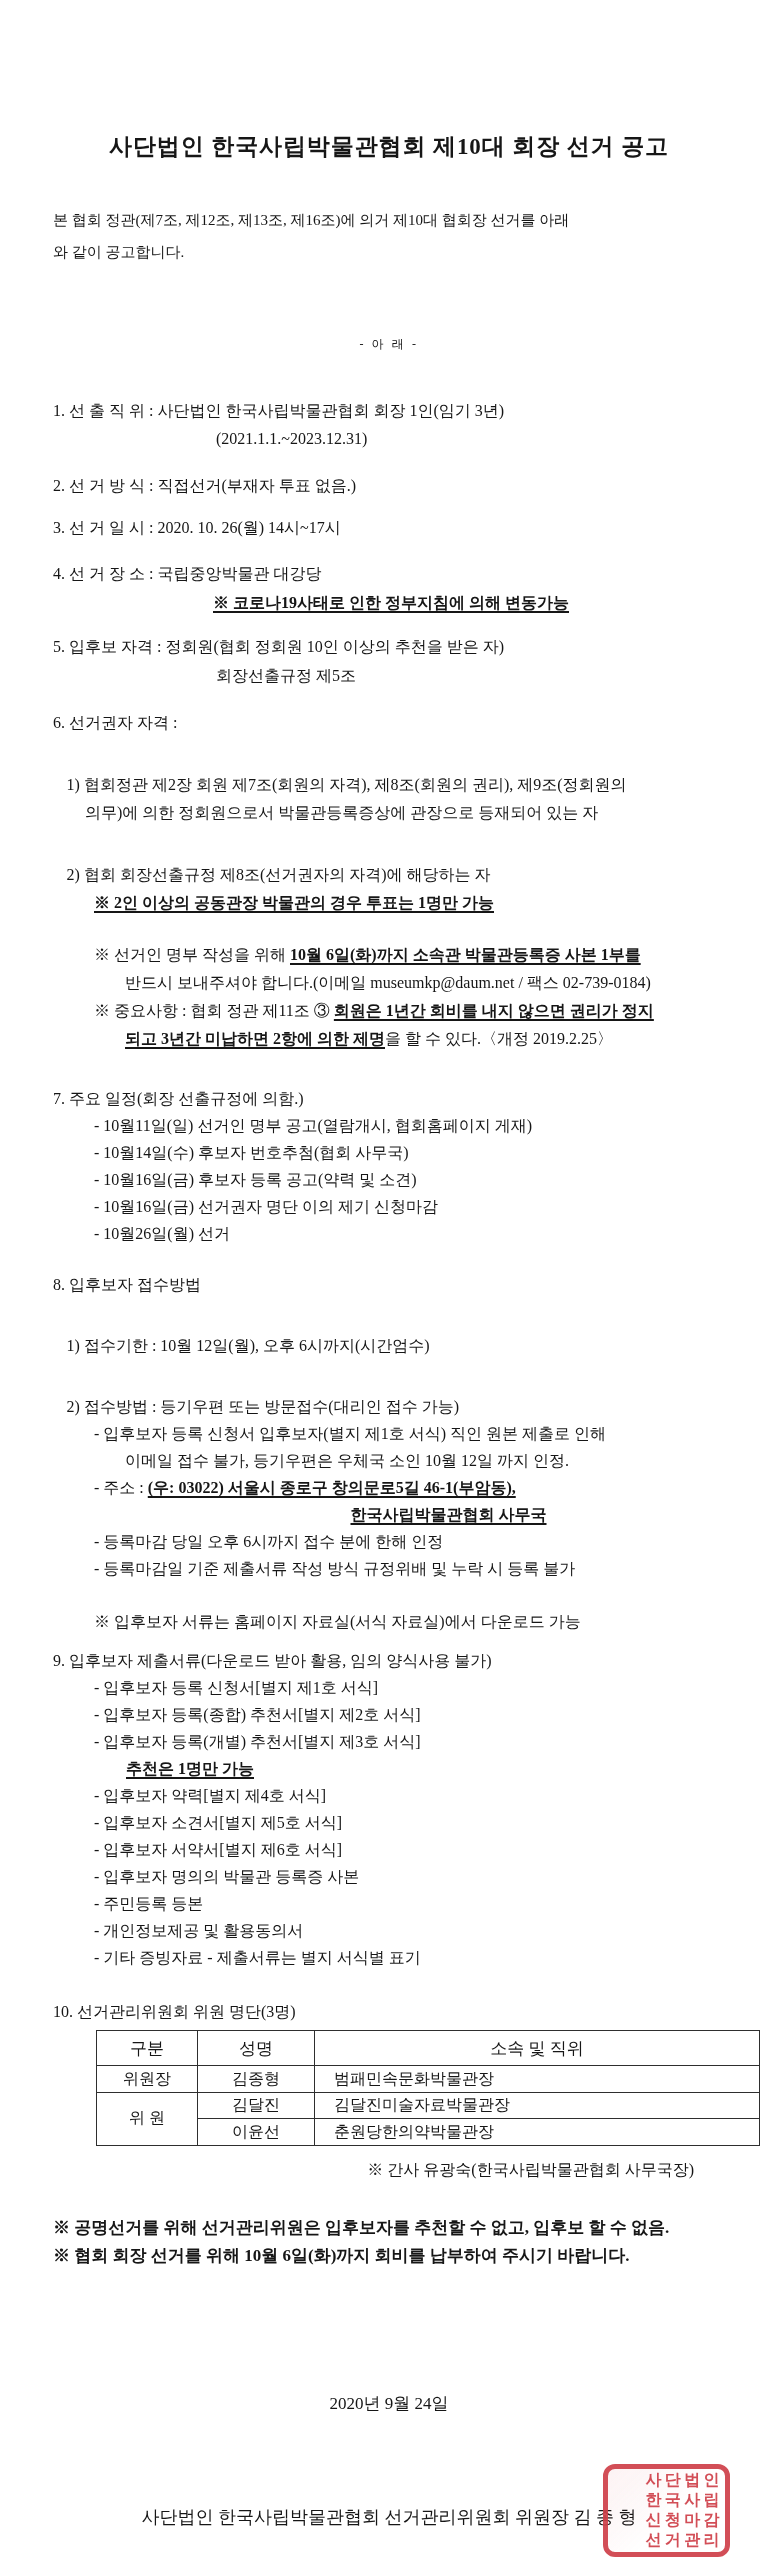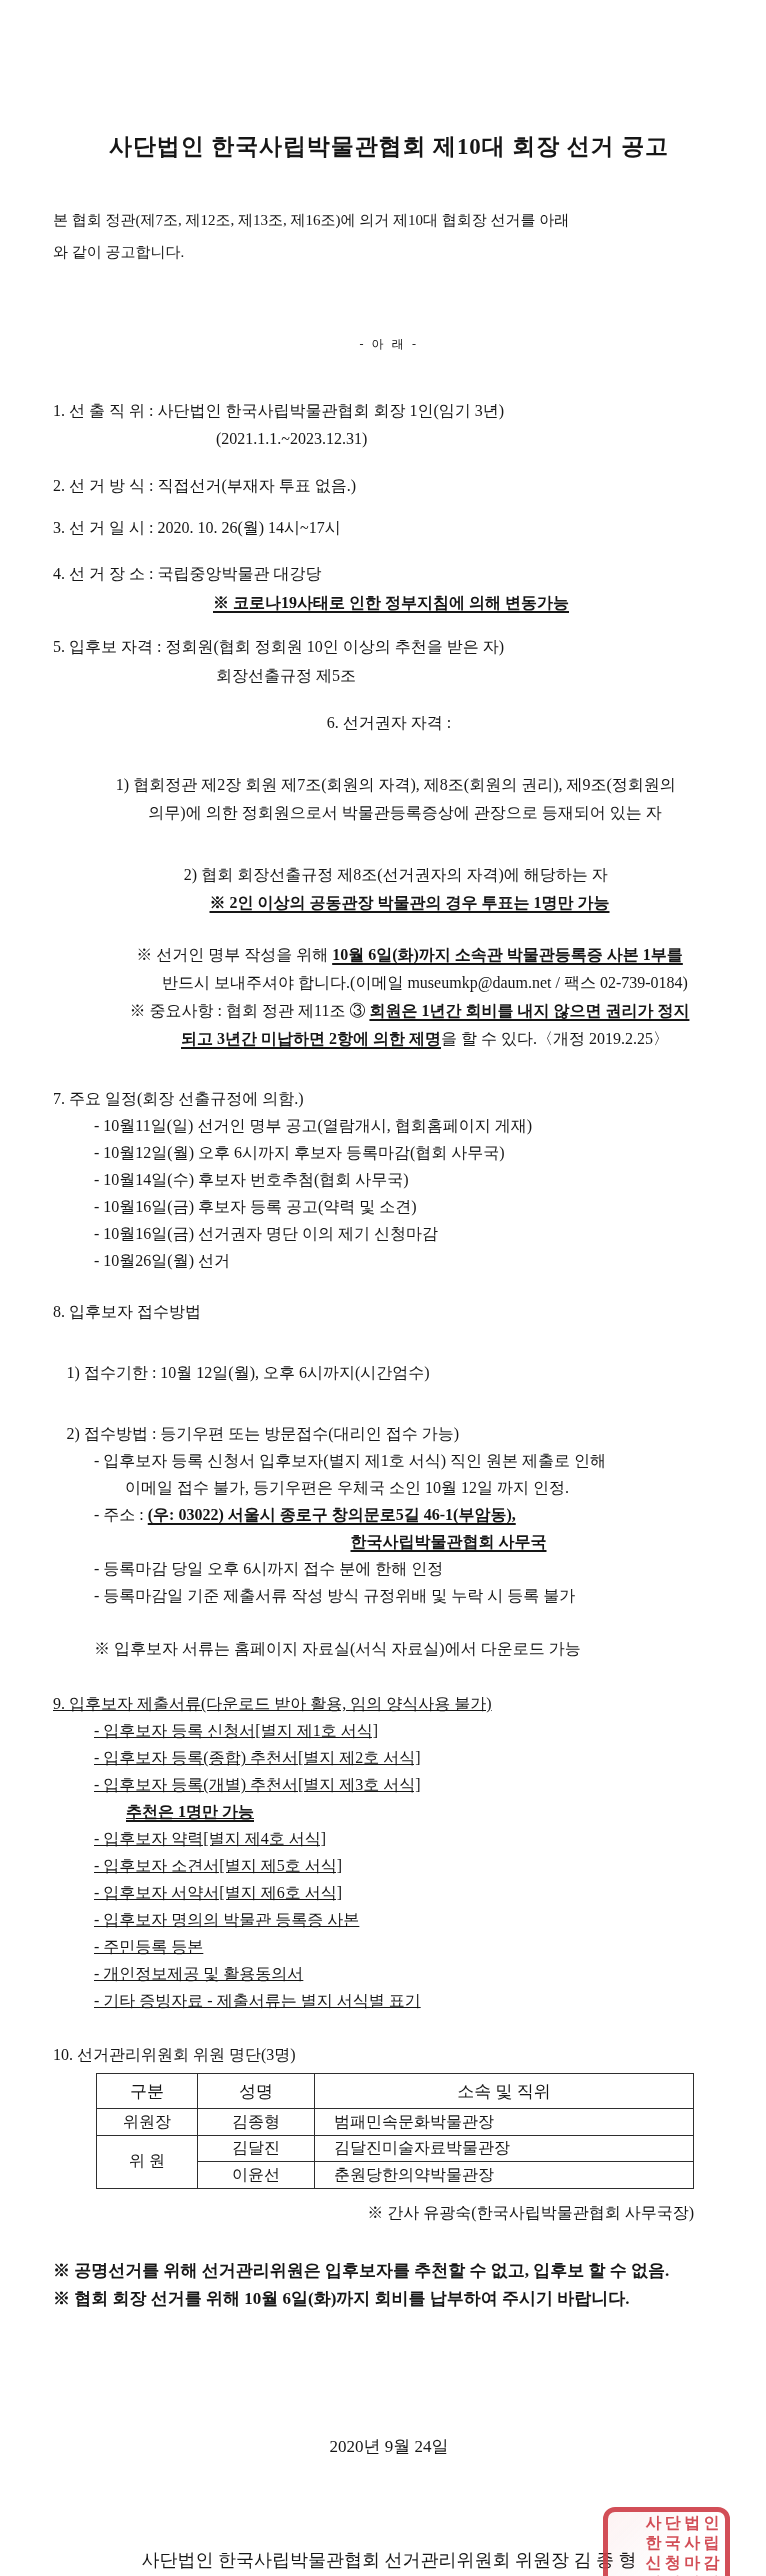--- a/index.html
+++ b/index.html
@@ -21,30 +21,30 @@
   .ind-cont2{padding-left:72px;}         
   .s1{margin-top:39px;}
   .s1 .sub{padding-left:163px;line-height:30px;}
   .s2{margin-top:18px;}
   .s3{margin-top:15.3px;}
   .s4{margin-top:19px;}
   .s4 .note{padding-left:160px;line-height:32px;}
   .s5{margin-top:13.6px;}
   .s5 .sub{padding-left:163px;line-height:31.5px;}
   .s6{margin-top:18px;}
-  .s6 .ln{line-height:28px;text-align:center;}
+  .s6 .ln{line-height:28px;}
   .s6 .note2{margin-top:24px;}
   .s7{margin-top:32px;}
   .s8{margin-top:24px;}
   .s8 .addr2{padding-left:102px;width:587px;text-align:center;}
   .s8 .note{margin-top:26px;}
-  .s9{margin-top:28px;text-decoration:underline;}
+  .s9{margin-top:12px;}
   .s9 .note-cont{padding-left:73px;}
   .s10{margin-top:27px;}
-  table.cmt{margin:5.1px 0 0 43px;width:598px;border-collapse:collapse;table-layout:fixed;padding-left:44px;}
+  table.cmt{margin:5.1px 0 0 43px;width:664px;border-collapse:collapse;table-layout:fixed;padding-left:44px;}
   table.cmt th,table.cmt td{
     border:1.7px solid #2e2e2e;font-weight:normal;font-size:16px;
     text-align:center;padding:0;height:25.5px;vertical-align:middle;
     font-family:"Liberation Serif","DejaVu Serif",serif;
   }
   table.cmt th{height:34px;font-size:17px;}
   table.cmt .col-role{width:100px;}
   table.cmt .col-name{width:116px;}
   table.cmt td.org{text-align:left;padding-left:19px;}
   .ganote{margin-top:10.2px;margin-left:43px;width:598px;text-align:right;font-size:16px;line-height:27px;white-space:nowrap;}
@@ -105,21 +105,20 @@
     <div class="ln ind-dash"><span class="bu">※ 2인 이상의 공동관장 박물관의 경우 투표는 1명만 가능</span></div>
     <div class="ln ind-dash note2"><span>※ 선거인 명부 작성을 위해 </span><span class="bu">10월 6일(화)까지 소속관 박물관등록증 사본 1부를</span></div>
     <div class="ln ind-cont2">반드시 보내주셔야 합니다.(이메일 museumkp@daum.net / 팩스 02-739-0184)</div>
     <div class="ln ind-dash"><span>※ 중요사항 : 협회 정관 제11조 ③ </span><span class="bu">회원은 1년간 회비를 내지 않으면 권리가 정지</span></div>
     <div class="ln ind-cont2"><span class="bu">되고 3년간 미납하면 2항에 의한 제명</span><span>을 할 수 있다.〈개정 2019.2.25〉</span></div>
   </div>
 
   <div class="sec s7">
     <div class="ln">7. 주요 일정(회장 선출규정에 의함.)</div>
     <div class="ln ind-dash">- 10월11일(일) 선거인 명부 공고(열람개시, 협회홈페이지 게재)</div>
-    <div class="ln ind-dash">- 10월12일(월) 오후 6시까지 후보자 등록마감(협회 사무국)</div>
     <div class="ln ind-dash">- 10월14일(수) 후보자 번호추첨(협회 사무국)</div>
     <div class="ln ind-dash">- 10월16일(금) 후보자 등록 공고(약력 및 소견)</div>
     <div class="ln ind-dash">- 10월16일(금) 선거권자 명단 이의 제기 신청마감</div>
     <div class="ln ind-dash">- 10월26일(월) 선거</div>
   </div>
 
   <div class="sec s8">
     <div class="ln">8. 입후보자 접수방법</div>
     <div class="ln ind-num">1) 접수기한 : 10월 12일(월), 오후 6시까지(시간엄수)</div>
     <div class="ln ind-num">2) 접수방법 : 등기우편 또는 방문접수(대리인 접수 가능)</div>

